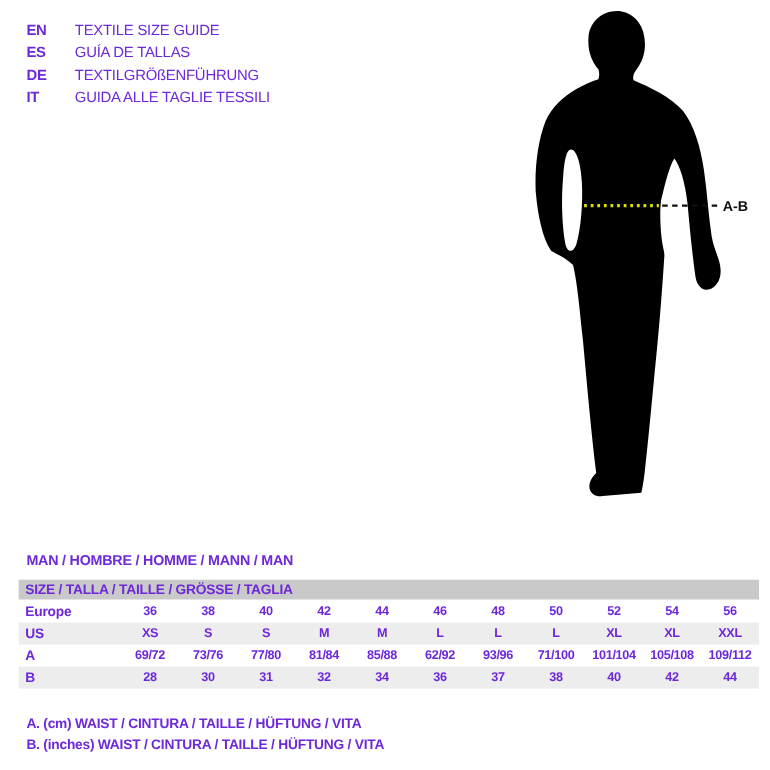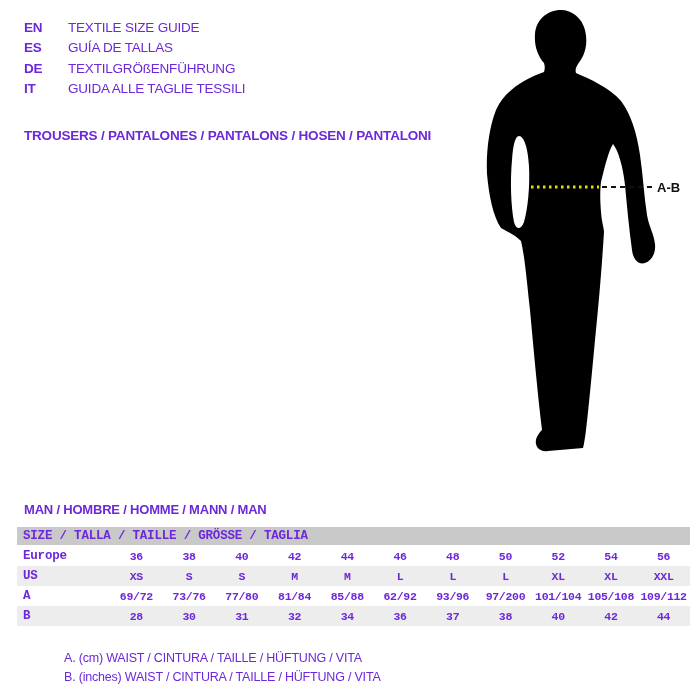--- a/index.html
+++ b/index.html
@@ -21,36 +21,36 @@
   
   .figure-wrap{position:absolute;left:470px;top:5px;width:230px;height:460px;}
   .figure-wrap svg{display:block;width:230px;height:460px;}
   .measure-text{font-family:"Liberation Sans",sans-serif;font-size:13px;font-weight:bold;fill:#111111;}
   
   .section-title{
     position:absolute;left:24px;top:502px;
     font-size:13px;font-weight:bold;letter-spacing:-0.2px;white-space:nowrap;
   }
   
-  .size-table{position:absolute;left:17px;top:527px;width:673px;font-family:Liberation Mono, monospace;}
+  .size-table{position:absolute;left:17px;top:527px;width:673px;}
   .thead{
     height:18px;line-height:18px;background:#c9c9c9;
     font-size:12.5px;font-weight:bold;letter-spacing:-0.2px;
     padding-left:6px;box-sizing:border-box;margin-bottom:1px;
   }
   .trow{
     display:grid;grid-template-columns:93px repeat(11,1fr);
     height:20px;align-items:center;
   }
   .trow.stripe{background:#ededed;}
   .tlabel{font-size:12.5px;font-weight:bold;letter-spacing:-0.2px;padding-left:6px;}
   .tcell{font-size:11.5px;font-weight:bold;letter-spacing:-0.3px;text-align:center;white-space:nowrap;}
   
   .footnotes{position:absolute;left:24px;top:649px;}
-  .footnote{font-size:12.5px;font-weight:normal;letter-spacing:-0.2px;line-height:18.5px;white-space:nowrap;margin-left:40px;}
+  .footnote{font-size:12.5px;font-weight:bold;letter-spacing:-0.2px;line-height:18.5px;white-space:nowrap;}
 </style>
 </head>
 <body>
 
 <div id="canvas">
 
   <div class="lang-list">
     <div class="lang-row">
       <span class="lang-code">EN</span>
       <span class="lang-text">TEXTILE SIZE GUIDE</span>
@@ -62,21 +62,20 @@
     <div class="lang-row">
       <span class="lang-code">DE</span>
       <span class="lang-text">TEXTILGRÖßENFÜHRUNG</span>
     </div>
     <div class="lang-row">
       <span class="lang-code">IT</span>
       <span class="lang-text">GUIDA ALLE TAGLIE TESSILI</span>
     </div>
   </div>
 
-  <div class="garment-title">TROUSERS / PANTALONES / PANTALONS / HOSEN / PANTALONI</div>
 
   <div class="figure-wrap">
     <svg viewBox="470 5 230 460" xmlns="http://www.w3.org/2000/svg">
       <path fill="#000000" d="
         M 561 10
         C 572 10 582 18 585 30
         C 588 42 586 54 578 64
         C 576 67 575 70 576 73
         C 590 79 610 88 621 101
         C 631 114 637 134 640 155
@@ -156,21 +155,21 @@
 
     <div class="trow">
       <span class="tlabel">A</span>
       <span class="tcell">69/72</span>
       <span class="tcell">73/76</span>
       <span class="tcell">77/80</span>
       <span class="tcell">81/84</span>
       <span class="tcell">85/88</span>
       <span class="tcell">62/92</span>
       <span class="tcell">93/96</span>
-      <span class="tcell">97/200</span>
+      <span class="tcell">71/100</span>
       <span class="tcell">101/104</span>
       <span class="tcell">105/108</span>
       <span class="tcell">109/112</span>
     </div>
 
     <div class="trow stripe">
       <span class="tlabel">B</span>
       <span class="tcell">28</span>
       <span class="tcell">30</span>
       <span class="tcell">31</span>

